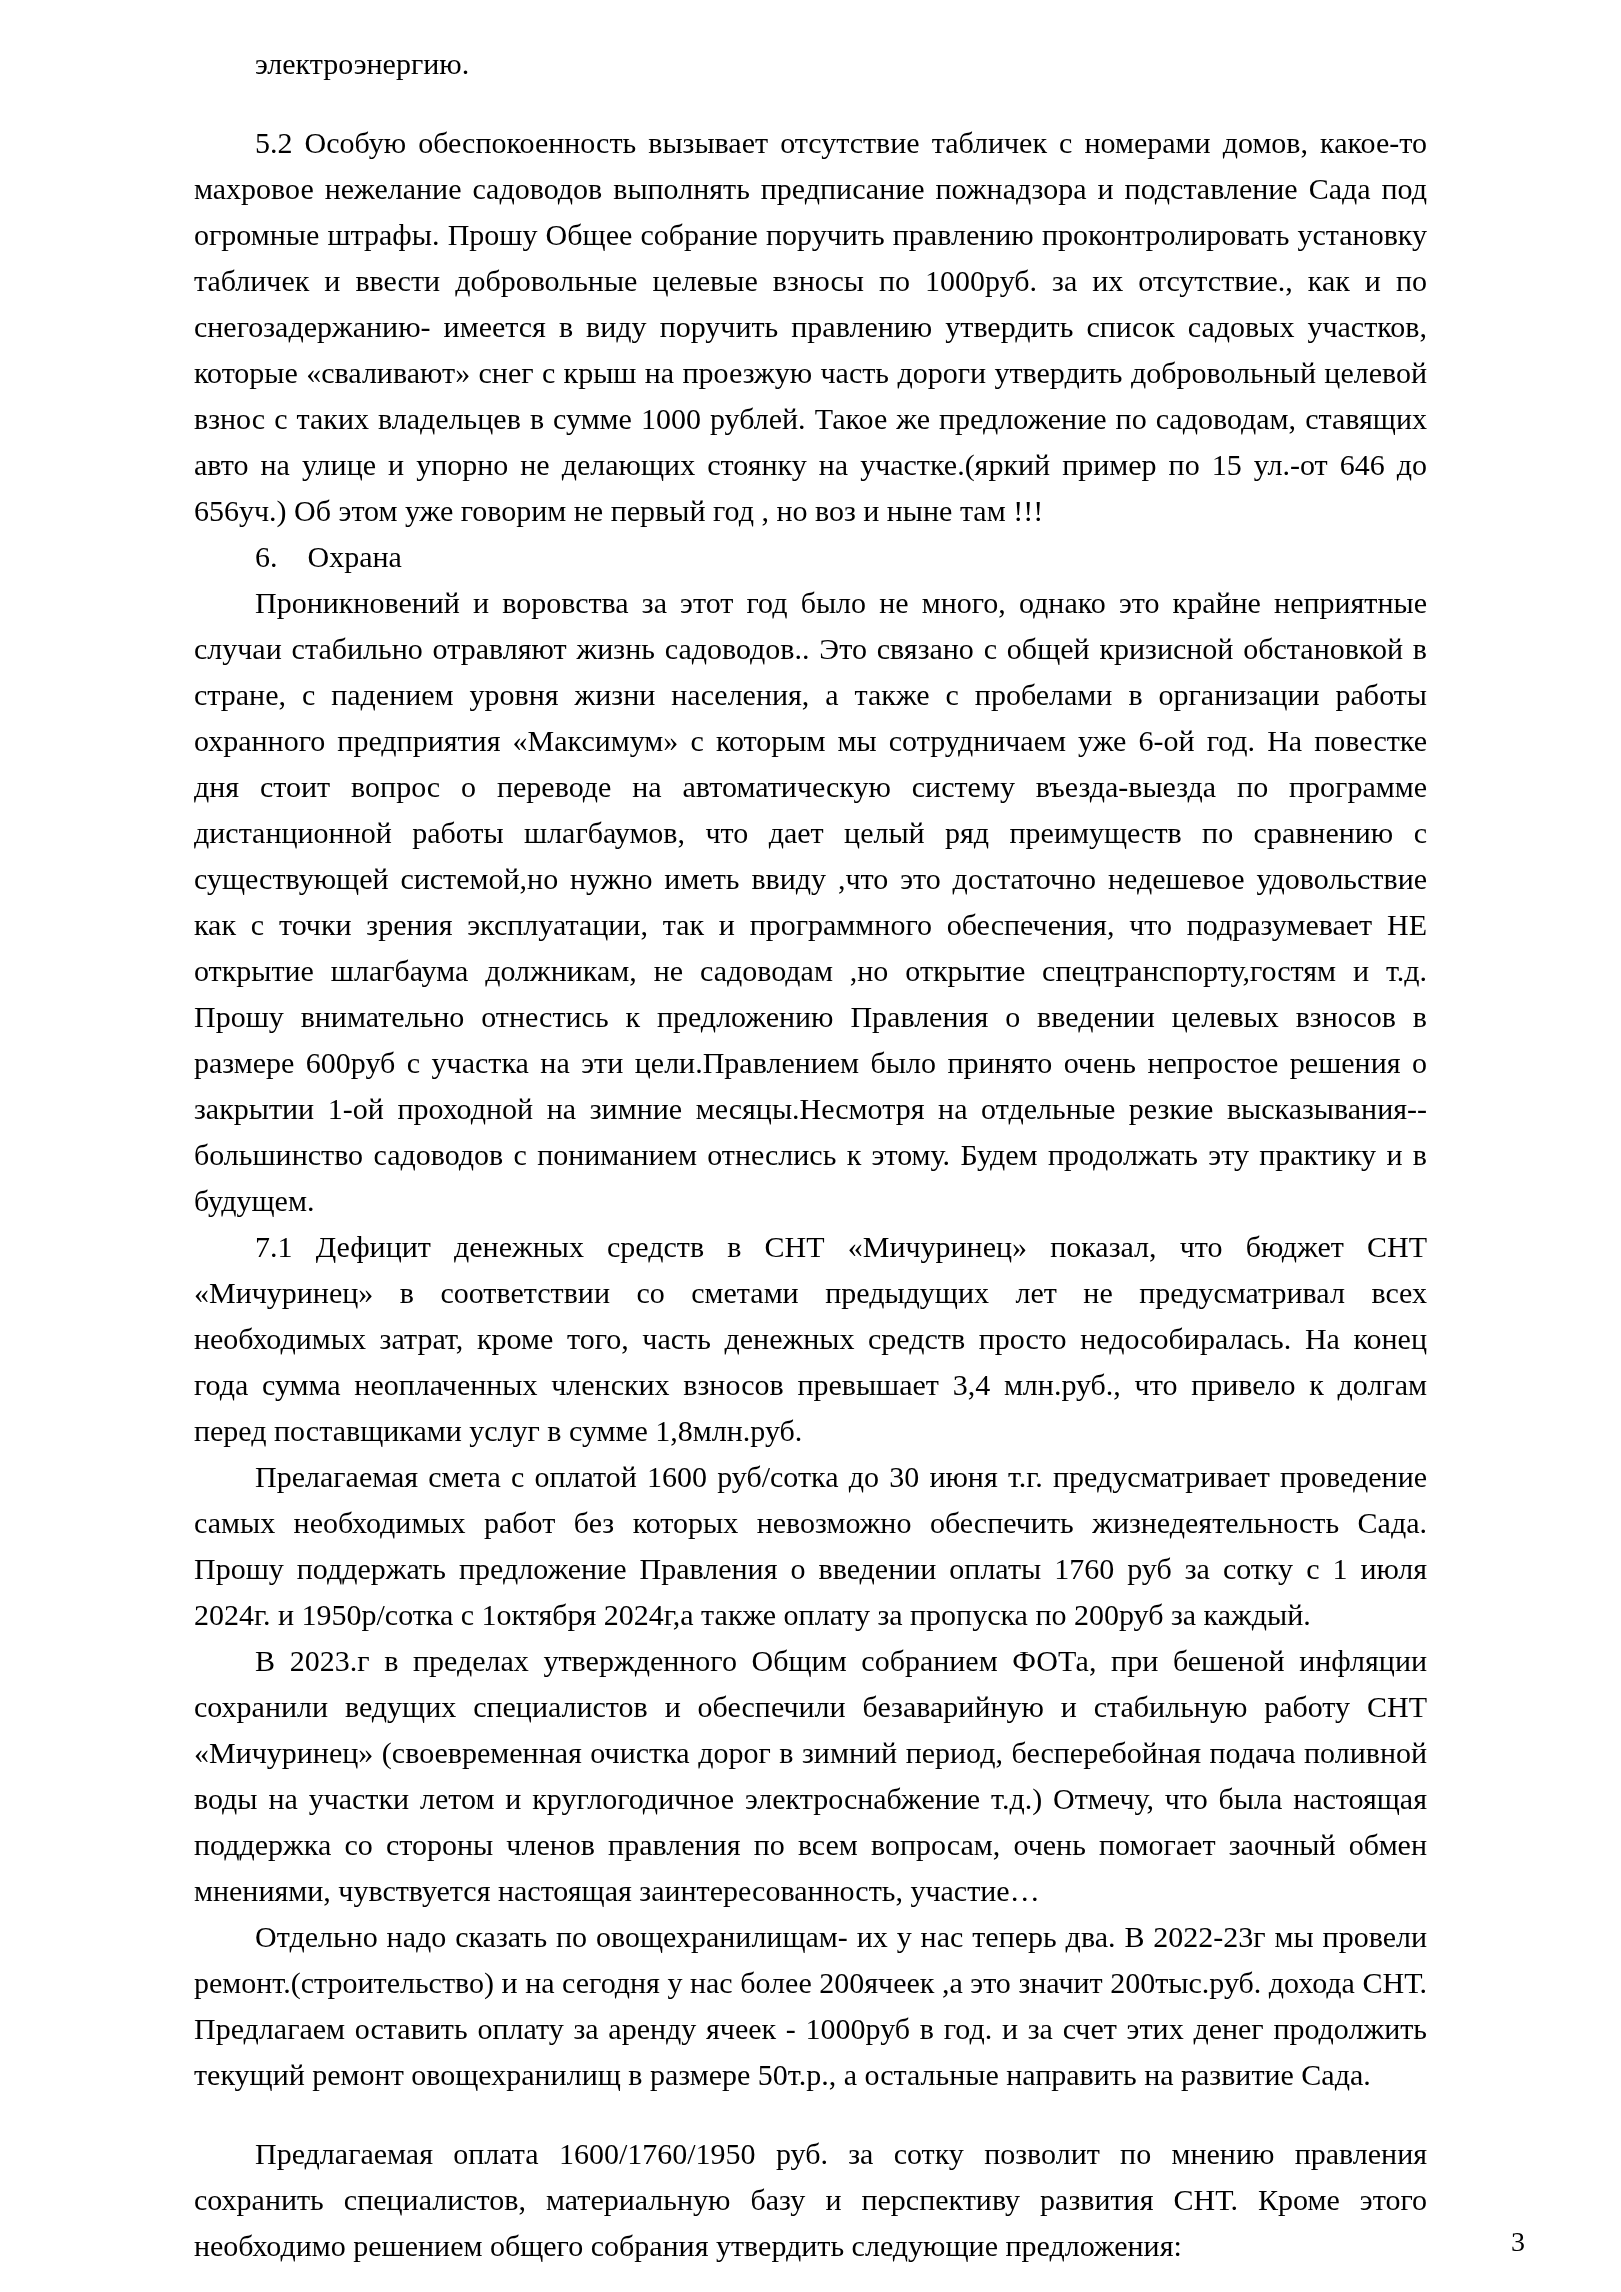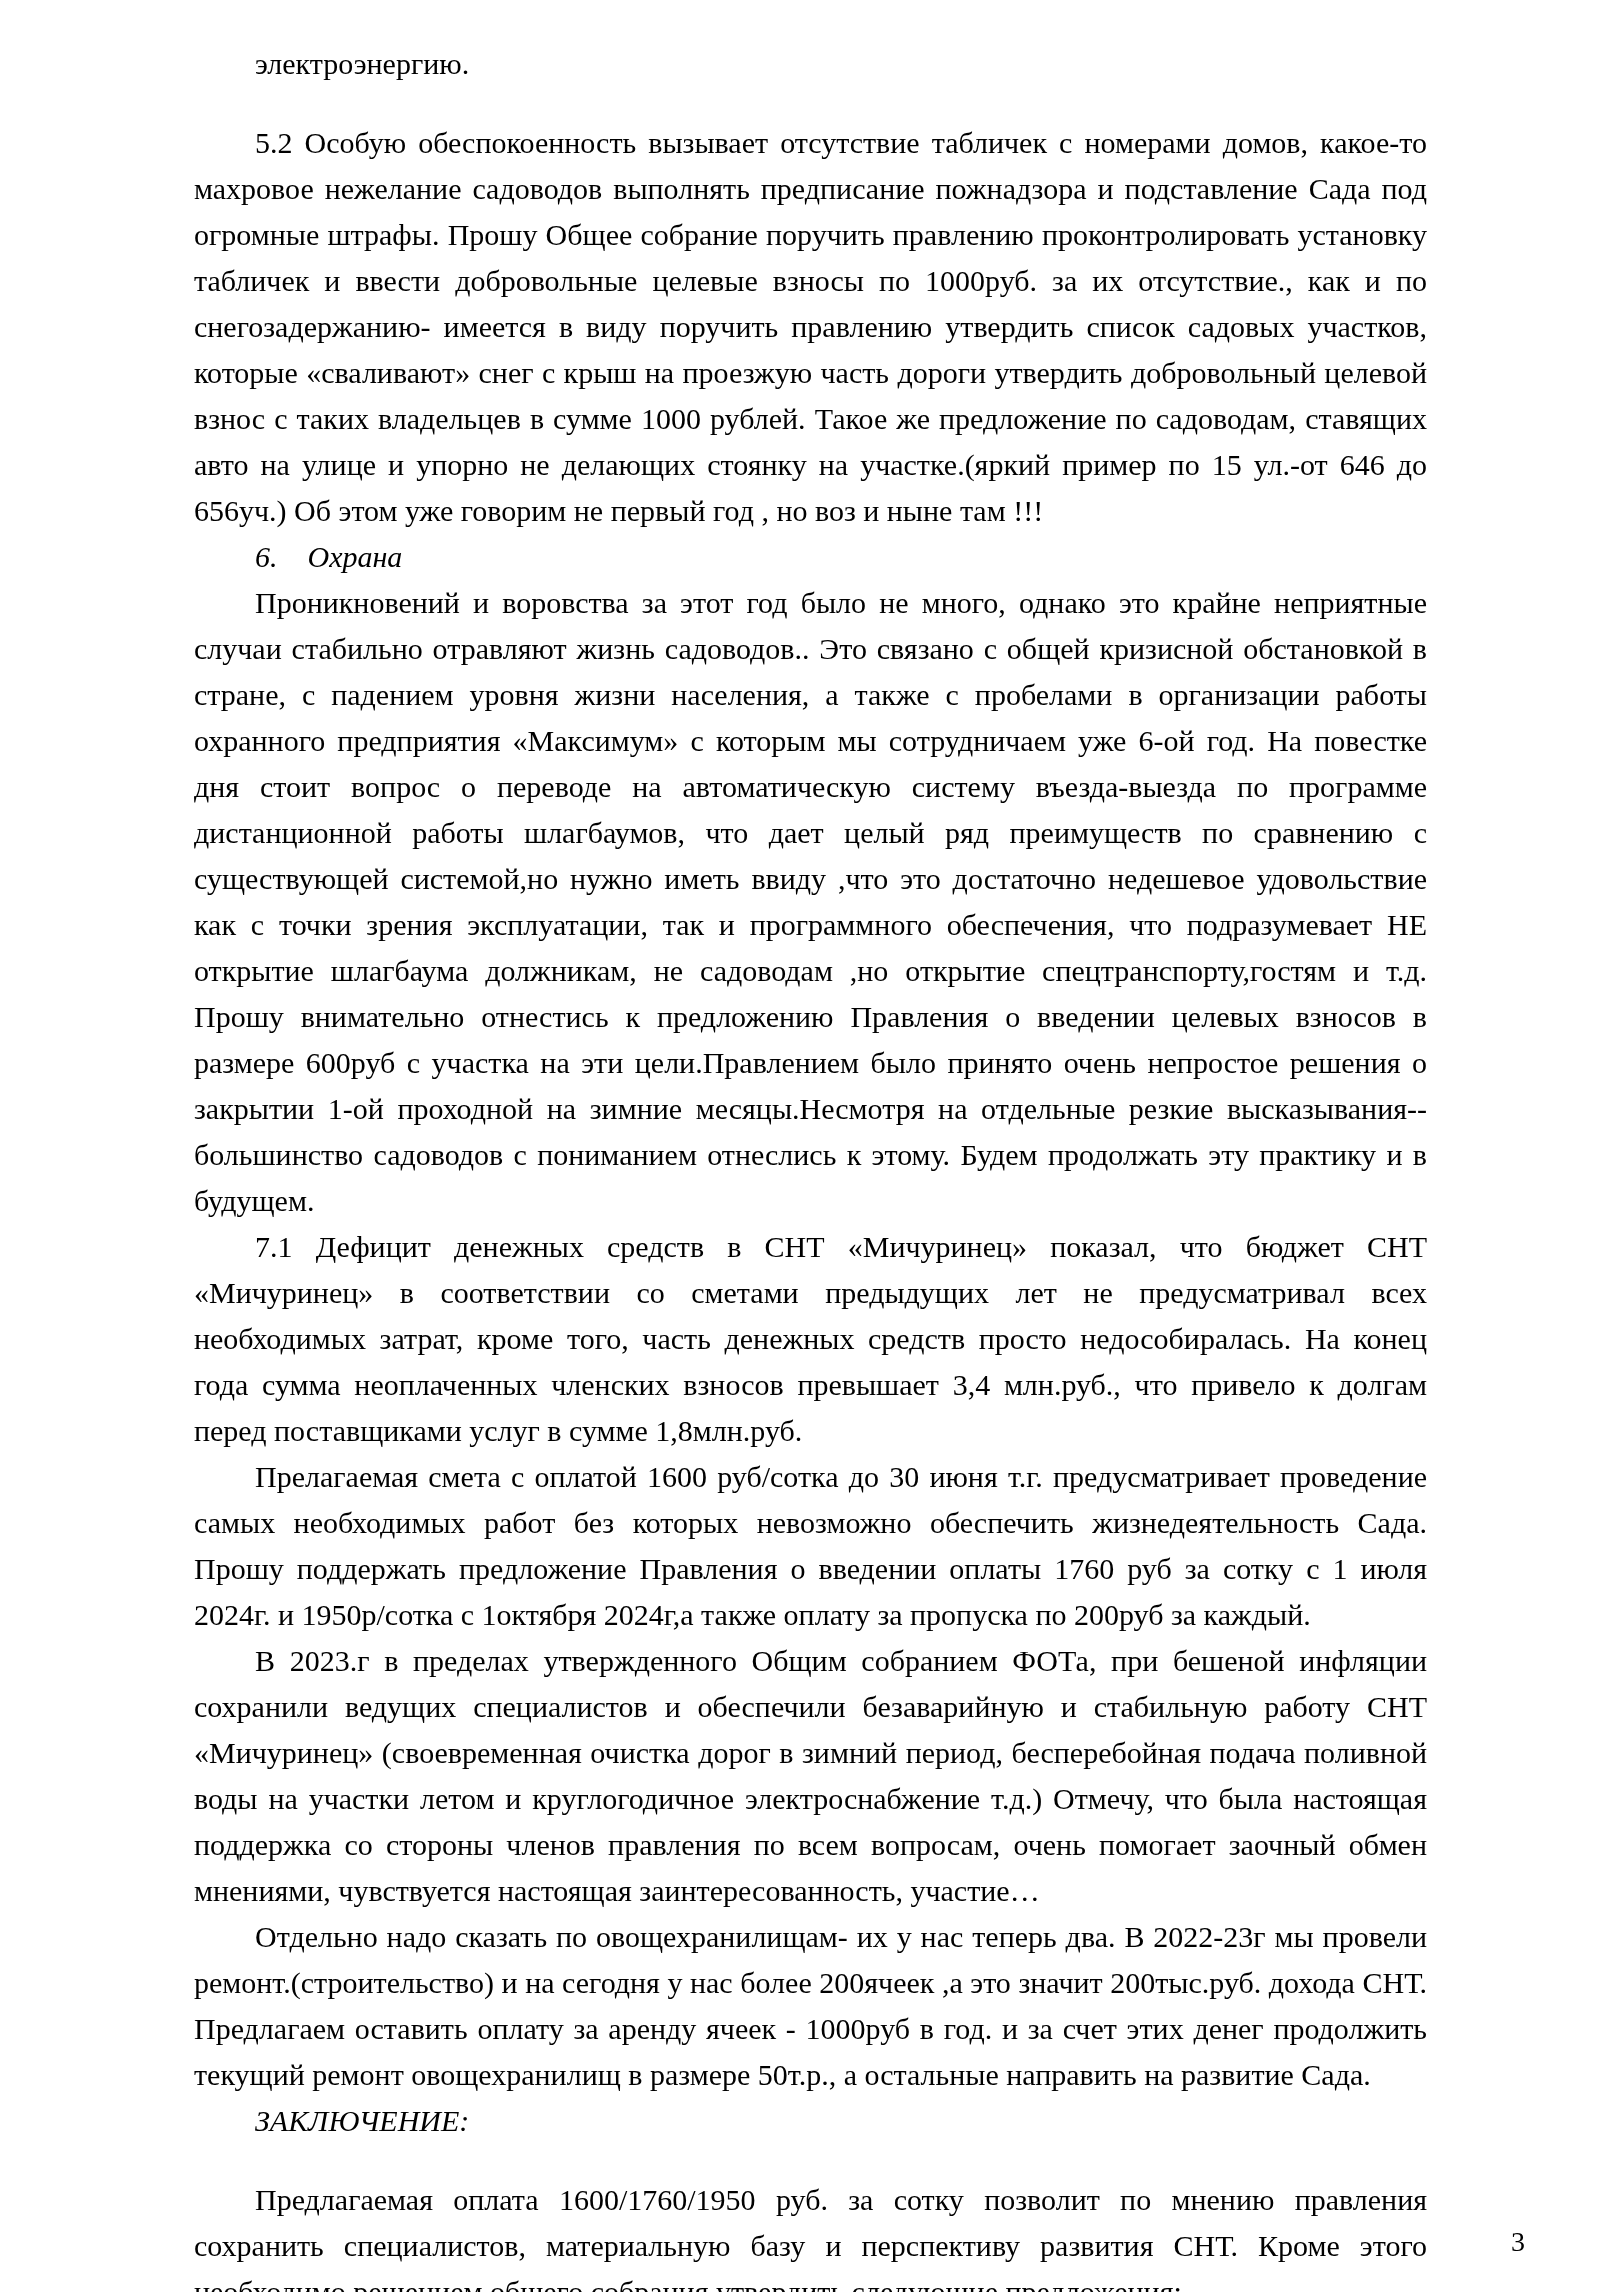--- a/index.html
+++ b/index.html
@@ -41,21 +41,20 @@
   .spacer-md { height: 33px; }
 
   .heading-line {
     margin: 0;
     padding: 0;
     font-size: 30px;
     line-height: 46px;
     text-align: left;
     text-indent: 61px;
     white-space: pre;
-    font-style: italic;
   }
   .page-number {
     position: absolute;
     right: 96px;
     bottom: 41px;
     font-size: 28px;
     line-height: 1;
     font-family: "Liberation Serif", "DejaVu Serif", serif;
     color: #000000;
   }
@@ -78,21 +77,20 @@
 
 
     <p class="para">7.1 Дефицит денежных средств в СНТ «Мичуринец»   показал, что бюджет СНТ «Мичуринец» в соответствии со сметами предыдущих лет не предусматривал всех необходимых затрат, кроме того, часть денежных средств просто недособиралась. На конец года сумма неоплаченных членских взносов превышает 3,4 млн.руб., что привело к долгам перед поставщиками услуг в сумме 1,8млн.руб.</p>
 
     <p class="para">Прелагаемая смета с оплатой 1600 руб/сотка до   30 июня   т.г. предусматривает проведение самых необходимых работ без которых невозможно обеспечить жизнедеятельность Сада. Прошу поддержать предложение Правления о введении оплаты 1760 руб за сотку с 1 июля 2024г. и  1950р/сотка с 1октября 2024г,а также оплату за пропуска  по 200руб за каждый.</p>
 
     <p class="para">В 2023.г в пределах утвержденного Общим собранием ФОТа, при бешеной инфляции сохранили ведущих специалистов и обеспечили безаварийную и стабильную работу СНТ «Мичуринец» (своевременная очистка дорог в зимний период, бесперебойная подача поливной воды на участки летом и круглогодичное электроснабжение т.д.) Отмечу, что  была настоящая поддержка со стороны членов правления по всем вопросам, очень помогает заочный обмен мнениями, чувствуется настоящая заинтересованность, участие…</p>
 
     <p class="para">Отдельно надо сказать по овощехранилищам- их  у нас теперь два. В 2022-23г мы провели ремонт.(строительство) и на сегодня у нас более 200ячеек ,а это значит 200тыс.руб. дохода СНТ.  Предлагаем оставить  оплату за аренду ячеек - 1000руб в год. и за счет этих денег продолжить текущий ремонт овощехранилищ в размере 50т.р., а остальные направить   на развитие Сада.</p>
 
-    <p class="heading-line">ЗАКЛЮЧЕНИЕ:</p>
 
     <div class="spacer-md"></div>
 
     <p class="para">Предлагаемая оплата 1600/1760/1950 руб. за сотку позволит по мнению правления сохранить специалистов,  материальную  базу и  перспективу развития СНТ. Кроме этого необходимо решением общего собрания утвердить  следующие  предложения:</p>
 
   </div>
 
   <div class="page-number">3</div>
 </div>
 

